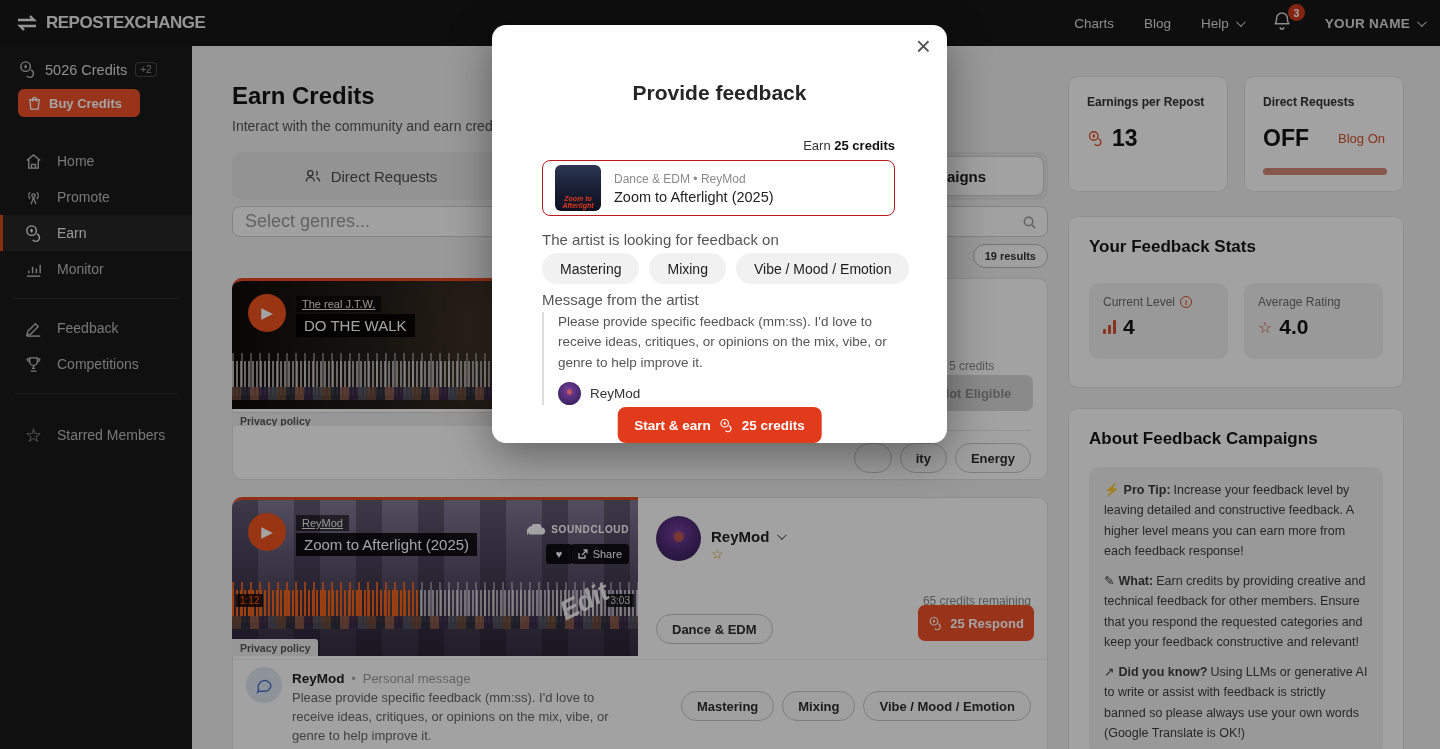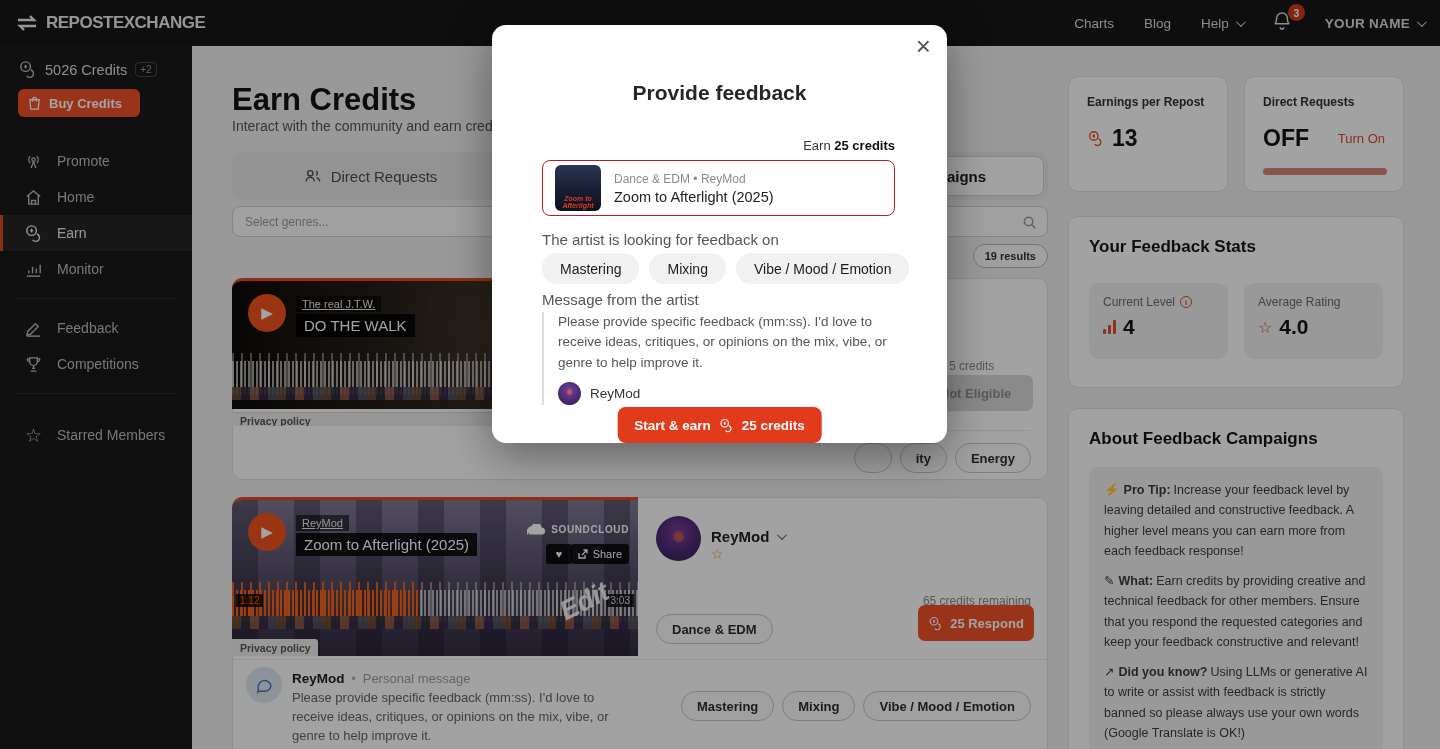--- a/index.html
+++ b/index.html
@@ -32,33 +32,33 @@
   .buy-btn svg { width:13px; height:14px; }
   .menu { margin-top:26px; }
   .m-item { display:flex; align-items:center; gap:14px; height:36px; padding-left:21px; color:#bcbcbc; font-size:14px; cursor:pointer; border-left:3px solid transparent; }
   .m-item svg { width:19px; height:19px; flex:none; }
   .m-item .uni { font-size:19px; line-height:1; width:19px; text-align:center; }
   .m-item.active { background:#262626; border-left-color:#d64a1e; color:#ededed; }
   .side-div { height:1px; background:#2d2d2d; margin:11px 14px; }
   .m-gap { height:12px; }
 
   
-  .h1 { position:absolute; left:232px; top:82px; font-size:31px; font-weight:800; color:#141414; }
+  .h1 { position:absolute; left:232px; top:82px; font-size:24px; font-weight:800; color:#141414; }
   .sub { position:absolute; left:232px; top:118px; font-size:14px; color:#555; }
 
   .tabbar { position:absolute; left:232px; top:152px; width:816px; height:48px; background:#e6e6e6; border-radius:10px; }
   .tab { position:absolute; top:4px; height:40px; border-radius:8px; display:flex; align-items:center; justify-content:center; gap:9px;
     font-size:15px; color:#4c4c4c; cursor:pointer; }
   .tab svg { width:18px; height:18px; }
   .tab1 { left:4px;  width:269px; }
   .tab2 { left:273px; width:269px; }
   .tab3 { left:542px; width:270px; background:#fdfdfd; border:1px solid #d2d2d2; color:#1d1d1d; font-weight:600; }
 
   .inp { position:absolute; top:206px; height:31px; background:#fcfcfc; border:1px solid #cfcfcf; border-radius:8px;
-    font-size:12px; color:#333; padding:12px 12px; font-family:inherit; }
+    font-size:18px; color:#333; padding:12px 12px; font-family:inherit; }
   .inp::placeholder { color:#9a9a9a; }
   .genres { left:232px; width:360px; }
   .searchbox { position:absolute; left:612px; top:206px; width:436px; height:31px; background:#fcfcfc; border:1px solid #cfcfcf; border-radius:8px; }
   .searchbox input { position:absolute; inset:0; border:none; background:transparent; padding:0 34px 0 12px; font-size:13.5px; font-family:inherit; }
   .searchbox svg { position:absolute; right:10px; top:8px; width:15px; height:15px; color:#9a9a9a; }
   .results { position:absolute; top:244px; right:392px; height:24px; border:1px solid #b9b9b9; background:#fafafa; border-radius:13px;
     font-size:11px; font-weight:700; color:#333; display:flex; align-items:center; padding:0 11px; }
 
   .card { position:absolute; left:232px; width:816px; background:#fdfdfd; border:1px solid #e0e0e0; border-radius:10px; }
   .card1 { top:278px; height:202px; }
@@ -246,34 +246,34 @@
     </div>
     <button class="buy-btn">
       <svg viewBox="0 0 14 15" fill="none" stroke="#fff" stroke-width="1.4">
         <path d="M2 4h10l-1 10H3L2 4z"></path>
           <path d="M5 6V3.5a2 2 0 0 1 4 0V6"></path>
       </svg>
       <span>Buy Credits</span>
     </button>
     <nav class="menu">
       <div class="m-item">
+        <svg viewBox="0 0 20 20" fill="none" stroke="currentColor" stroke-width="1.5">
+            <path d="M3 9l7-6 7 6"></path>
+            <path d="M5 8v9h10V8"></path>
+            <path d="M8 17v-4h4v4"></path>
+          </svg>
+        <span>Home</span>
+      </div>
+      <div class="m-item">
         <svg viewBox="0 0 20 20" fill="none" stroke="currentColor" stroke-width="1.4">
             <circle cx="10" cy="8" r="1.8"></circle>
             <path d="M6.5 11.5a5 5 0 0 1 0-7M13.5 4.5a5 5 0 0 1 0 7"></path>
             <path d="M10 10l-2.5 7M10 10l2.5 7"></path>
           </svg>
         <span>Promote</span>
-      </div>
-      <div class="m-item">
-        <svg viewBox="0 0 20 20" fill="none" stroke="currentColor" stroke-width="1.5">
-            <path d="M3 9l7-6 7 6"></path>
-            <path d="M5 8v9h10V8"></path>
-            <path d="M8 17v-4h4v4"></path>
-          </svg>
-        <span>Home</span>
       </div>
       <div class="m-item active">
         <svg viewBox="0 0 20 20" fill="none" stroke="currentColor" stroke-width="1.5">
             <circle cx="8" cy="7" r="5"></circle>
             <path d="M8 5v4M6.5 7h3"></path>
             <path d="M13.5 10.5a4 4 0 1 1-4.4 6.2"></path>
           </svg>
         <span>Earn</span>
       </div>
       <div class="m-item">
@@ -445,21 +445,21 @@
           <path d="M13.5 10.5a4 4 0 1 1-4.4 6.2"></path>
         </svg>
       <span class="stat-num">13</span>
     </div>
   </div>
 
   <div class="rcard rB">
     <div class="rcard-label">Direct Requests</div>
     <div class="stat-row">
       <span class="stat-num">OFF</span>
-      <span class="turn-on">Turn On</span>
+      <span class="turn-on">Blog On</span>
     </div>
     <div class="dr-bar"></div>
   </div>
 
   <div class="rcard rC">
     <div class="rcard-title">Your Feedback Stats</div>
     <div class="stats-grid">
       <div class="stat-inner">
         <div class="stat-inner-label">
           <span>Current Level</span>

